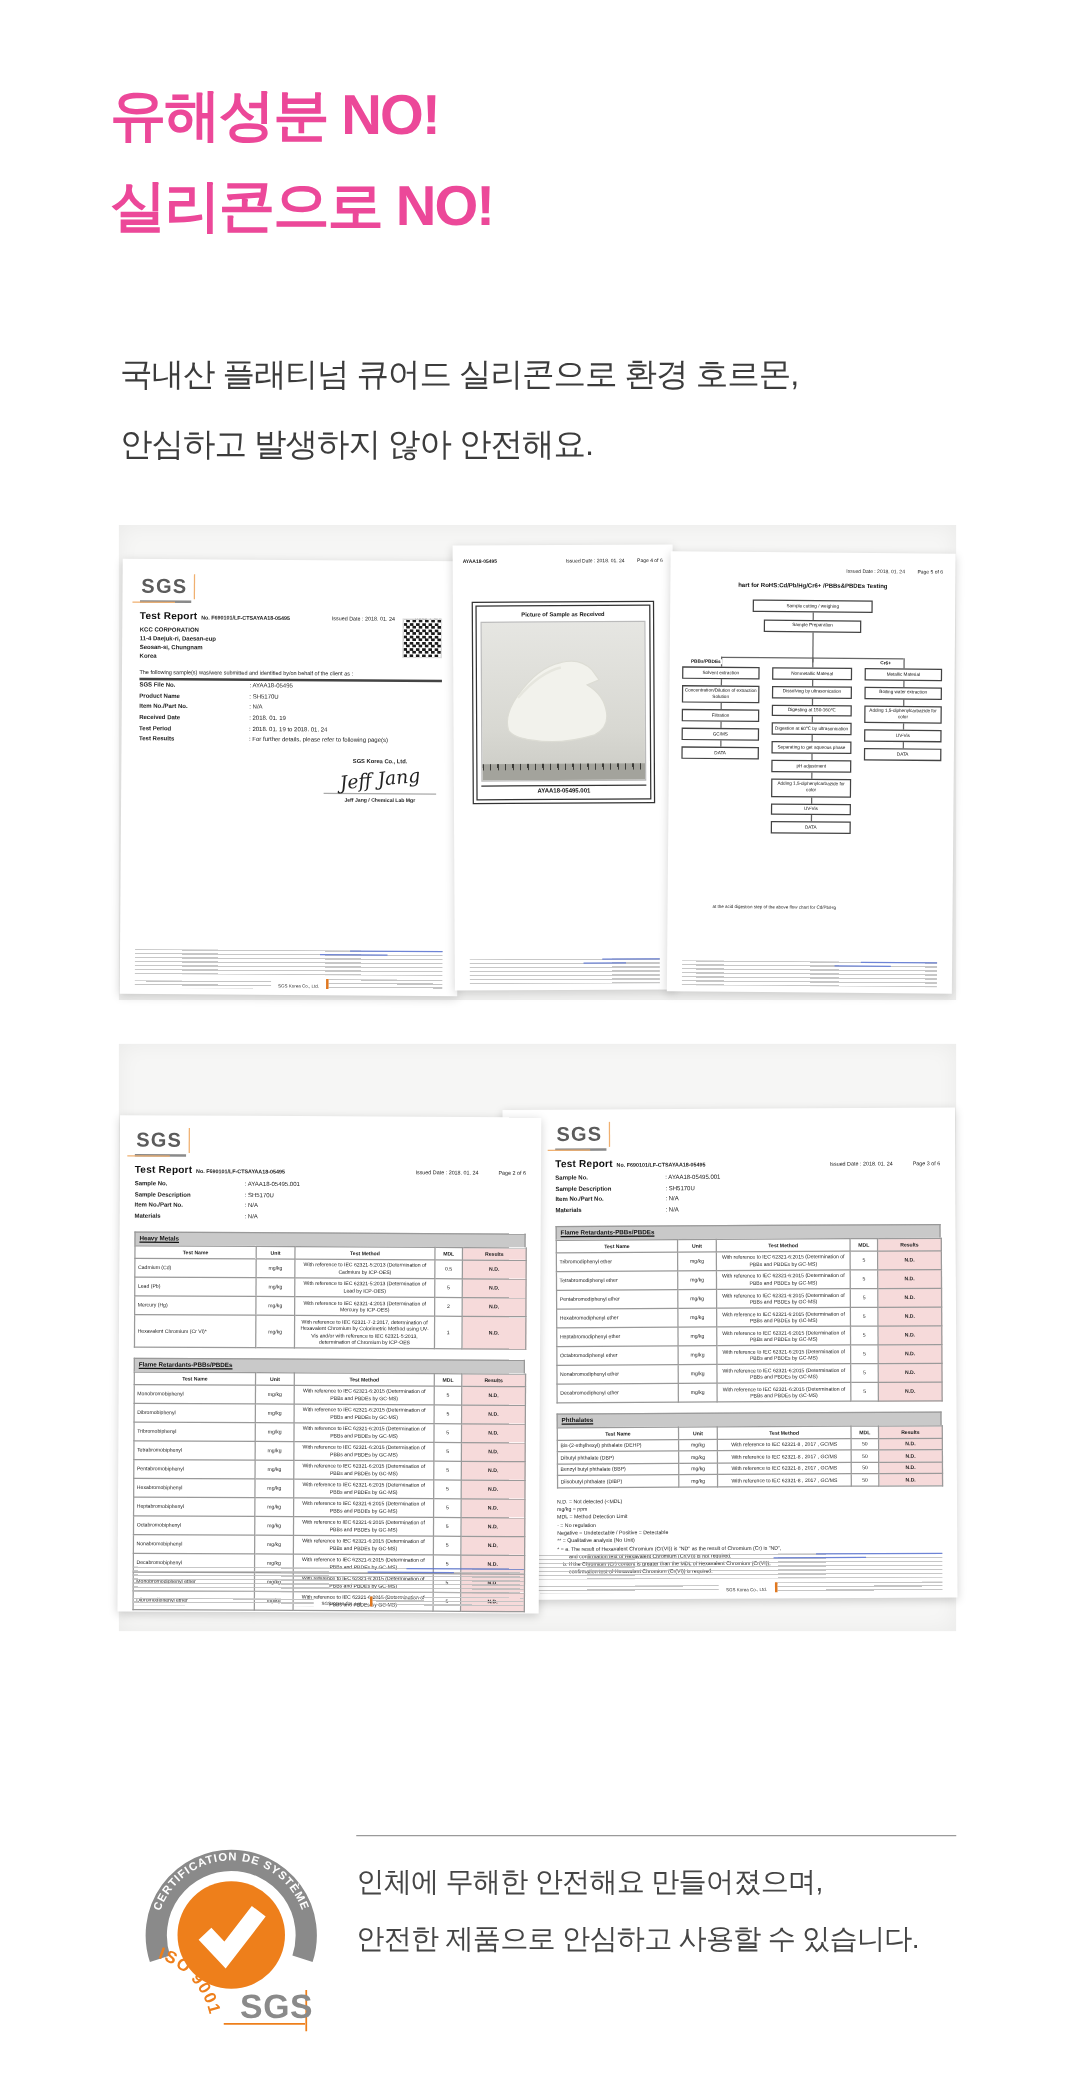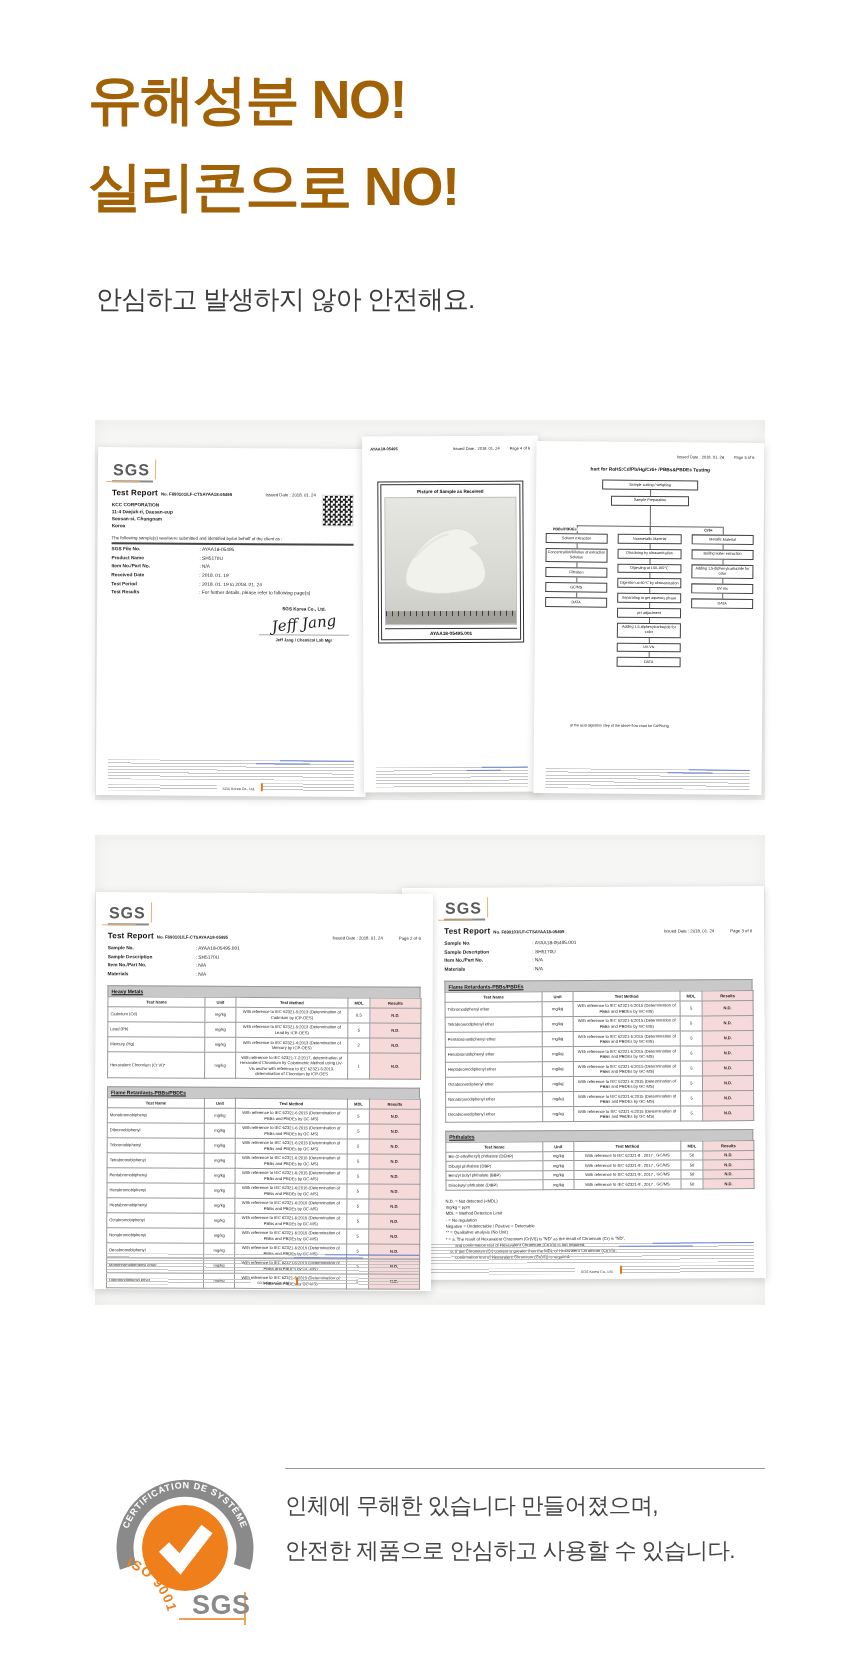--- a/index.html
+++ b/index.html
@@ -1,21 +1,21 @@
 <!DOCTYPE html>
 <html><head>
 <meta charset="utf-8">
 <style>
   html,body{margin:0;padding:0;background:#fff;}
   #page{position:relative;width:860px;height:1673px;background:#fff;overflow:hidden;
         font-family:"Liberation Sans","DejaVu Sans",sans-serif;color:#333;}
   .abs{position:absolute;}
 
   
-  #hero-title{left:88px;top:56px;font-size:54px;line-height:1.62;font-weight:800;color:#a16207;letter-spacing:-1.5px;}
+  #hero-title{left:88px;top:56px;font-size:45px;line-height:1.62;font-weight:800;color:#ec4899;letter-spacing:-1.5px;}
   #hero-sub{left:96px;top:272px;font-size:26px;line-height:2.15;font-weight:400;color:#3c3c3c;letter-spacing:-0.8px;}
 
   
   .photo{background:#f6f6f5;box-shadow:inset 0 0 18px rgba(0,0,0,0.05);}
   #doc1{left:95px;top:420px;width:670px;height:380px;}
   #doc2{left:95px;top:835px;width:670px;height:470px;}
   .sheet{position:absolute;background:#fff;box-shadow:0 2px 8px rgba(0,0,0,0.18);overflow:hidden;}
   #d1p1{left:2px;top:28px;width:270px;height:348px;transform:rotate(0.4deg);padding:14px;box-sizing:border-box;z-index:1;}
   #d1p2{left:268px;top:16px;width:176px;height:356px;transform:rotate(-0.3deg);padding:8px;box-sizing:border-box;z-index:2;}
   #d1p3{left:440px;top:22px;width:228px;height:352px;transform:rotate(0.5deg);padding:10px;box-sizing:border-box;z-index:3;}
@@ -113,20 +113,21 @@
 </head>
 <body>
 
 <div id="page">
 
   <div class="abs" id="hero-title">
     <div>유해성분 NO!</div>
     <div>실리콘으로 NO!</div>
   </div>
   <div class="abs" id="hero-sub">
+    <div>국내산 플래티넘 큐어드 실리콘으로 환경 호르몬,</div>
     <div>안심하고 발생하지 않아 안전해요.</div>
   </div>
 
   <div class="abs photo" id="doc1">
 
     <div class="sheet" id="d1p1">
       <span class="sgslogo">SGS</span>
       <div class="rephead">
         <span class="reptitle">Test Report</span>
         <span class="repno">No. F690101/LF-CTSAYAA18-05495</span>
@@ -639,19 +640,19 @@
       </text>
       <circle cx="90" cy="106" r="43" fill="#EE7F1B"></circle>
       <path d="M 69 105 L 85 122 L 112 87" fill="none" stroke="#ffffff" stroke-width="14"></path>
       <line x1="84" y1="177" x2="149" y2="177" stroke="#EE7F1B" stroke-width="1.4"></line>
       <line x1="150" y1="150" x2="150" y2="183" stroke="#EE7F1B" stroke-width="1.4"></line>
       <text x="97" y="172" font-size="27" font-weight="800" fill="#8a8a8a" letter-spacing="0.5">SGS</text>
     </svg>
     <div id="cert-right">
       <div id="cert-divider"></div>
       <div class="cert-desc">
-        <div>인체에 무해한 있습니다 만들어졌으며,</div>
+        <div>인체에 무해한 안전해요 만들어졌으며,</div>
         <div>안전한 제품으로 안심하고 사용할 수 있습니다.</div>
       </div>
     </div>
   </div>
 
 </div>
 
 </body></html>

